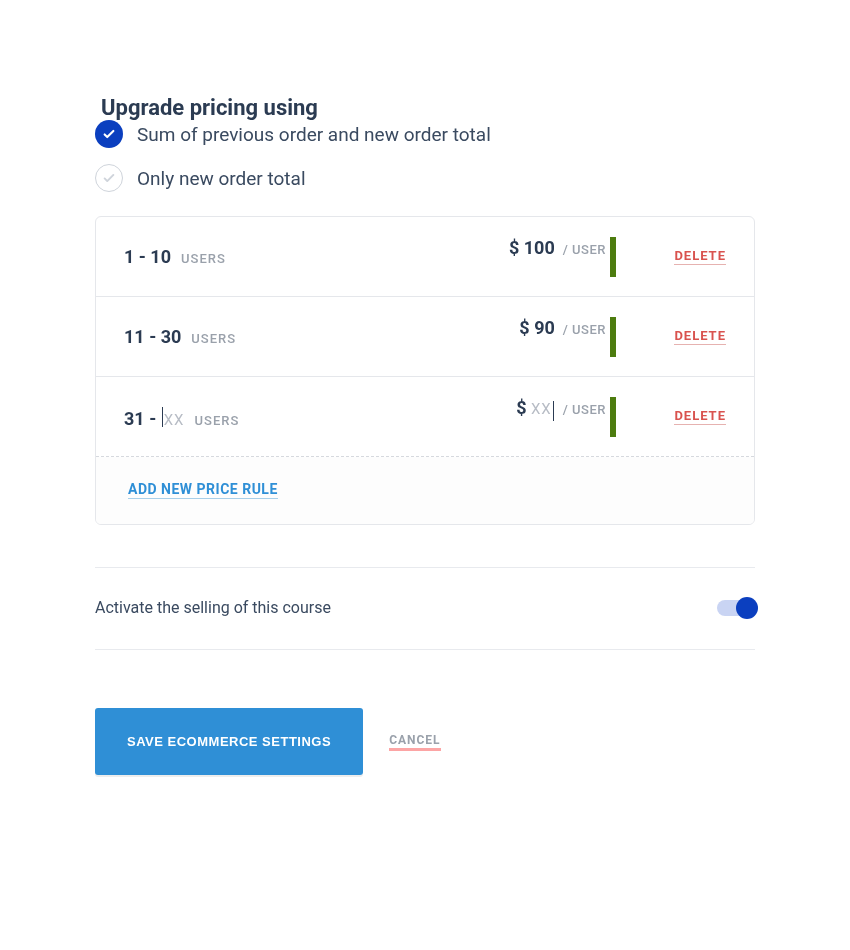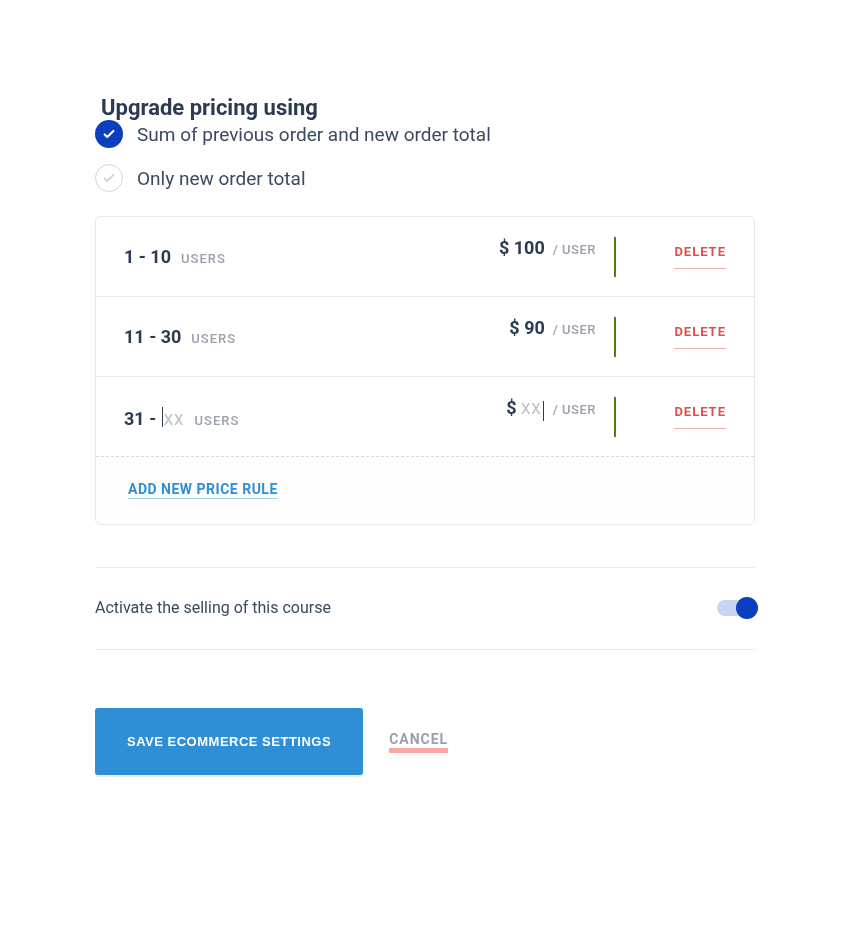--- a/index.html
+++ b/index.html
@@ -97,22 +97,22 @@
   letter-spacing: 1px;
   color: #9aa1ab;
   font-weight: 500;
 }
 .col-price {
   flex: 1;
   display: flex;
   align-items: baseline;
   justify-content: flex-end;
   gap: 8px;
-  padding-right: 18px;
-  border-right: 2px solid #4d7c0f;
+  padding-right: 4px;
+  border-right: 6px solid #4d7c0f;
   height: 40px;
 }
 .price-amount {
   font-size: 18px;
   font-weight: 700;
   color: #2b3b52;
 }
 .price-currency {
   font-size: 18px;
   font-weight: 700;
@@ -129,21 +129,21 @@
   display: flex;
   justify-content: flex-end;
 }
 .delete-link {
   font-size: 13px;
   font-weight: 700;
   letter-spacing: 1px;
   color: #d9534f;
   border-bottom: 1px solid #e6b2b0;
   cursor: pointer;
-  padding-bottom: 9px;
+  padding-bottom: 1px;
 }
 .add-row {
   padding: 22px 32px 26px 32px;
   background: #fdfdfd;
 }
 .add-link {
   font-size: 14px;
   font-weight: 700;
   letter-spacing: 0.5px;
   color: #2f8fd6;
@@ -197,25 +197,25 @@
   border: none;
   font-size: 13px;
   font-weight: 700;
   letter-spacing: 0.5px;
   padding: 26px 32px;
   cursor: pointer;
   border-radius: 3px;
   box-shadow: 0 2px 0 rgba(0,0,0,0.07);
 }
 .cancel-link {
-  font-size: 14px;
+  font-size: 12px;
   font-weight: 700;
   letter-spacing: 1px;
   color: #9aa1ab;
-  border-bottom: 5px solid #fca5a5;
+  border-bottom: 3px solid #fca5a5;
   cursor: pointer;
   padding-bottom: 1px;
 }
 </style>
 </head>
 <body>
 
 <h2 class="section-title">Upgrade pricing using</h2>
 
 <div class="radio-group">

